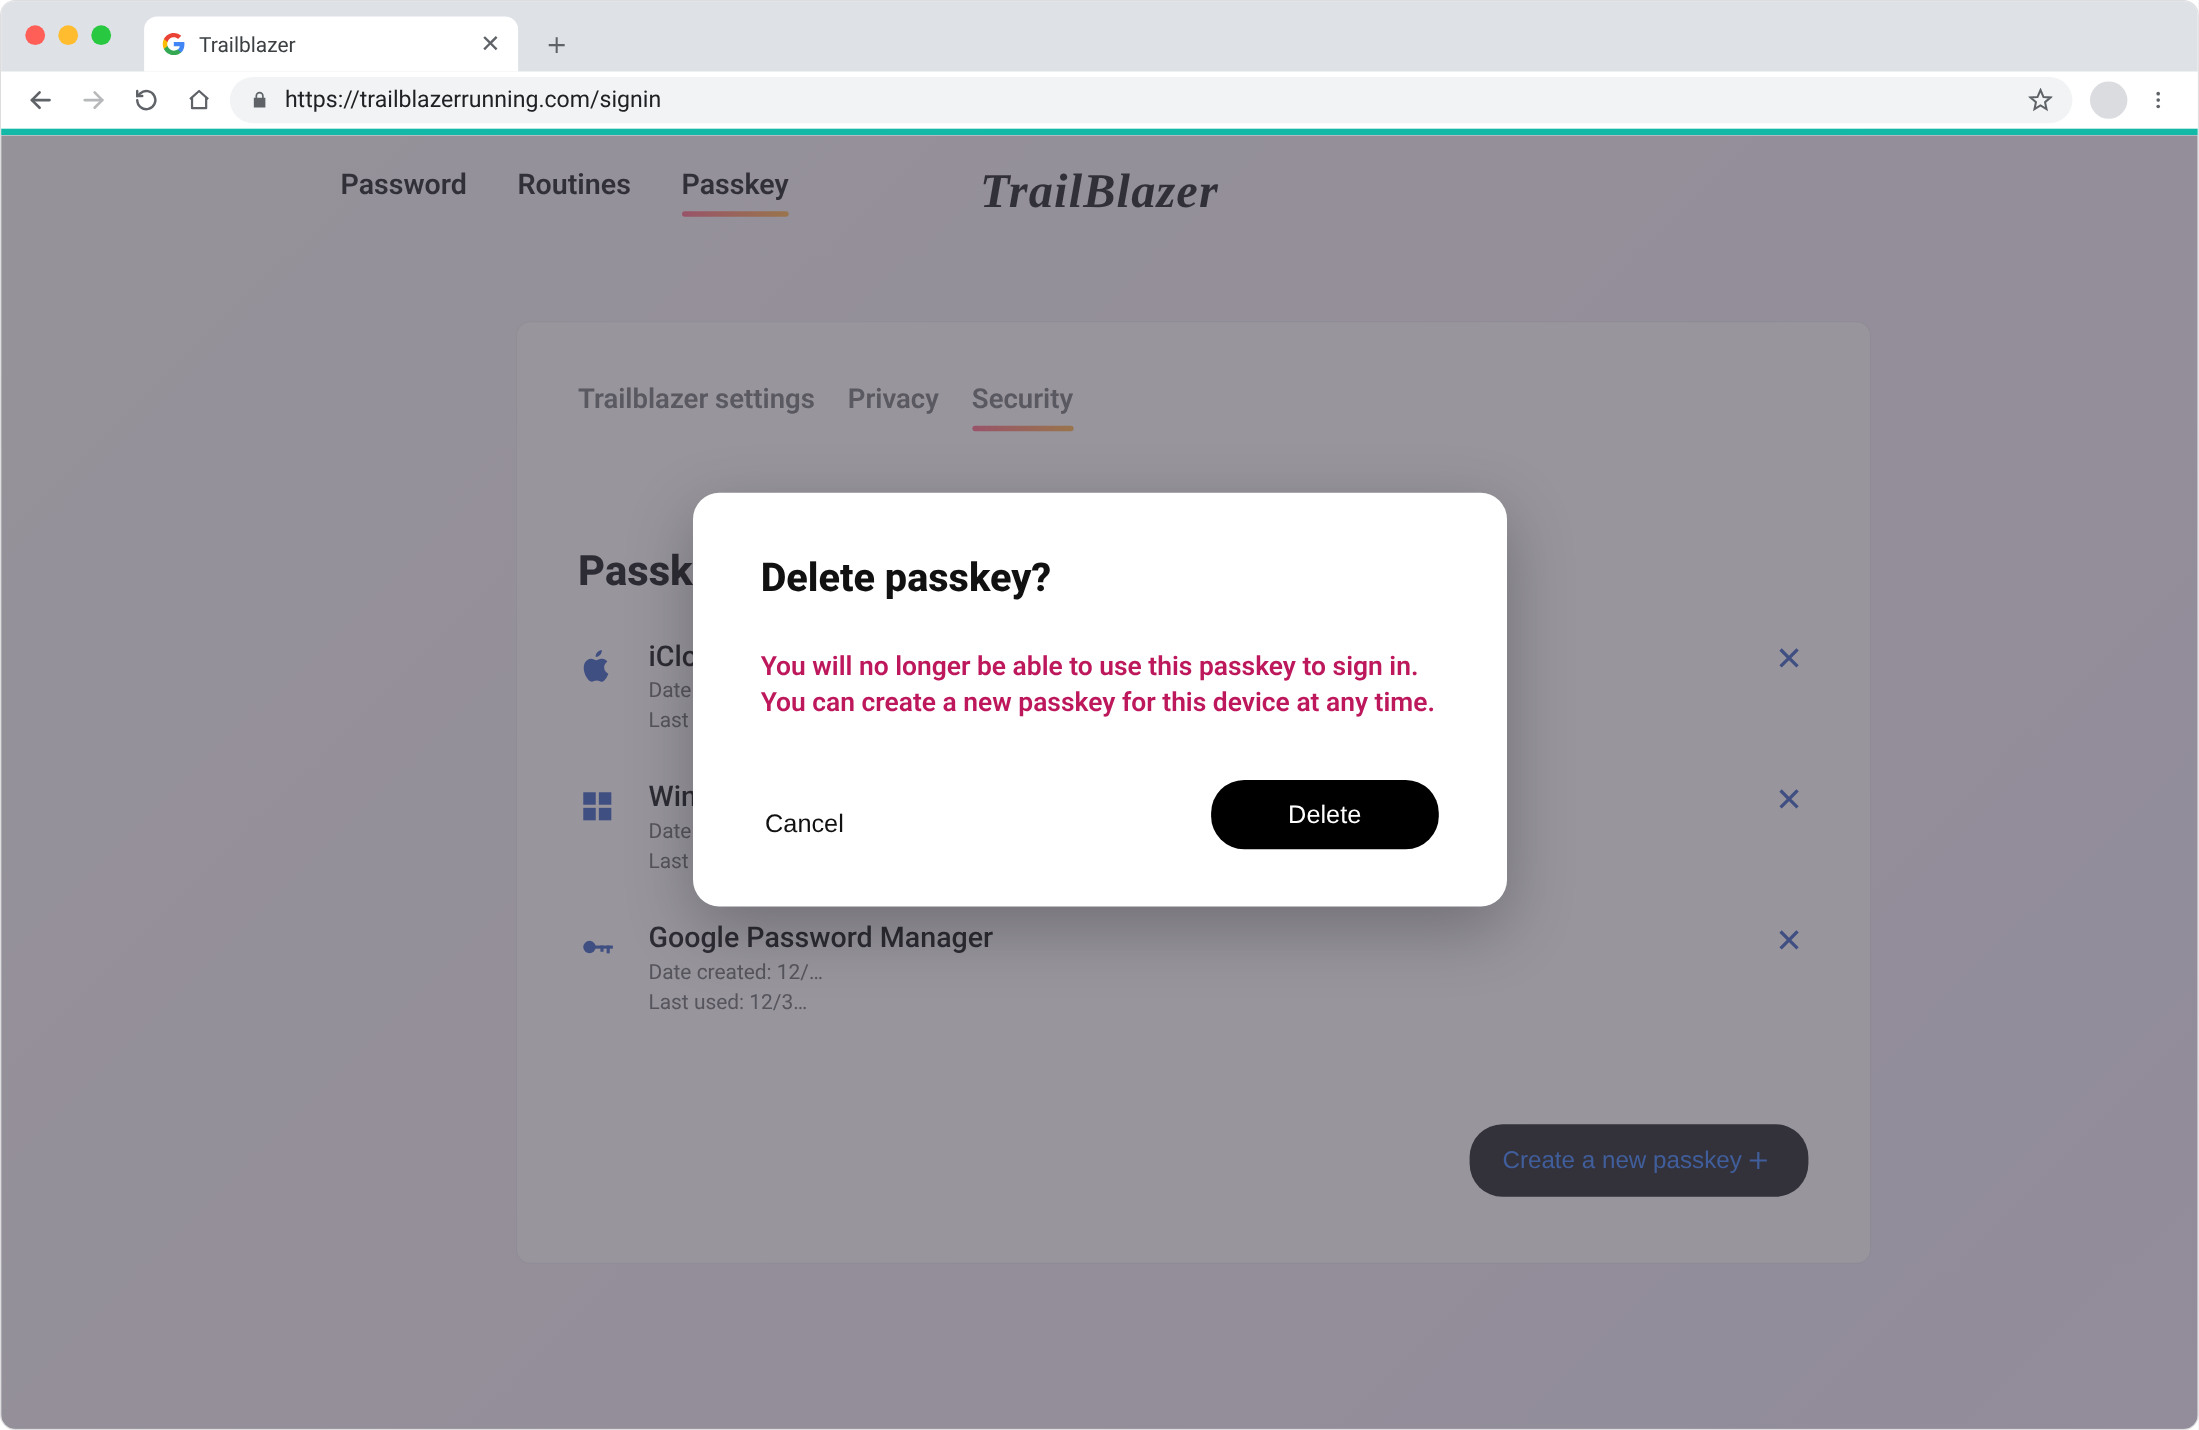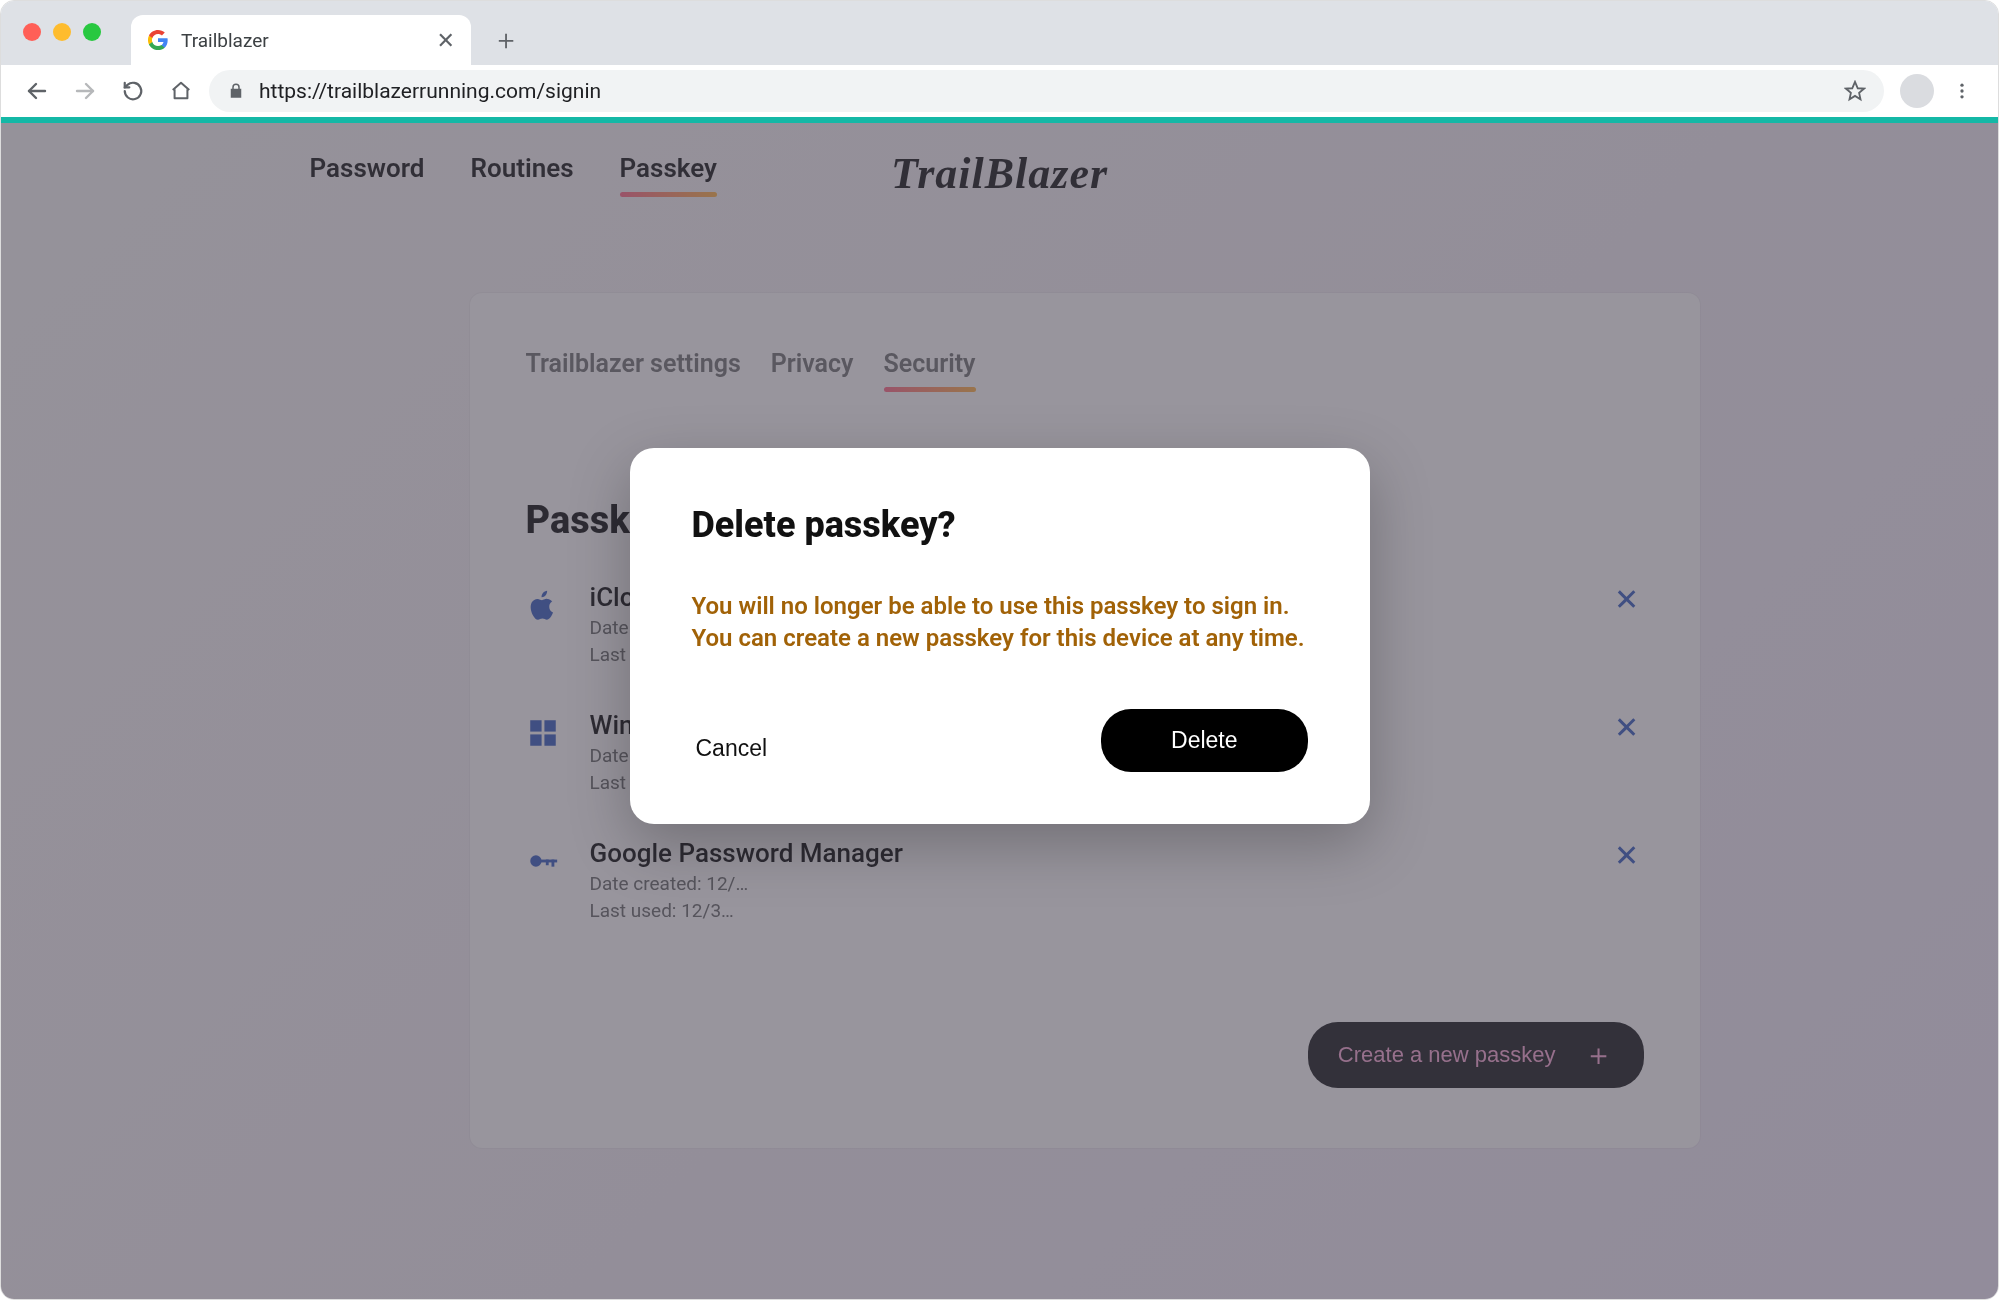--- a/index.html
+++ b/index.html
@@ -35,27 +35,27 @@
   .subtabs .st.active::after { content:""; position:absolute; left:0; right:0; bottom:-4px; height:5px; background:linear-gradient(90deg,#ff6a88,#ffb347); border-radius:3px; }
   .section-title { margin-top: 110px; font-size:38px; font-weight:800; color:#111; }
   .passkey-list { margin-top: 40px; display:flex; flex-direction:column; gap:44px; }
   .pk-row { display:flex; align-items:flex-start; gap:30px; }
   .pk-icon { width:34px; height:34px; flex:0 0 34px; color:#3b5fbf; margin-top:6px; }
   .pk-info { flex:1; }
   .pk-name { font-size:26px; font-weight:500; color:#111; }
   .pk-meta { font-size:19px; color:#6b6b6b; margin-top:4px; }
   .pk-del { width:34px; height:34px; color:#3b5fbf; cursor:pointer; display:flex; align-items:center; justify-content:center; font-size:30px; }
   .create-row { display:flex; justify-content:flex-end; margin-top:100px; }
-  .create-btn { background:#1d1d1f; color:#f9a8d4; border:none; border-radius:30px; padding:18px 30px; font-size:22px; display:flex; align-items:center; gap:28px; cursor:pointer; }
+  .create-btn { background:#1d1d1f; color:#3b82f6; border:none; border-radius:30px; padding:18px 30px; font-size:22px; display:flex; align-items:center; cursor:pointer; }
   .create-btn .plus { font-size:30px; line-height:1; }
   
   .overlay { position:absolute; inset:0; background:rgba(70,66,80,0.55); display:flex; align-items:flex-start; justify-content:center; }
   .modal { margin-top: 325px; width: 740px; background:#fff; border-radius:24px; padding:56px 62px 52px 62px; box-shadow:0 20px 60px rgba(0,0,0,0.25); }
   .modal h2 { font-size:36px; font-weight:800; color:#111; }
-  .modal p { margin-top:44px; font-size:24px; font-weight:600; line-height:1.35; color:#a16207; max-width: 620px; }
+  .modal p { margin-top:44px; font-size:24px; font-weight:600; line-height:1.35; color:#be185d; max-width: 620px; }
   .modal-actions { margin-top:54px; display:flex; align-items:flex-end; justify-content:space-between; }
   .btn-cancel { background:none; border:none; font-size:23px; color:#111; cursor:pointer; padding:10px 4px; }
   .btn-delete { background:#000; color:#fff; border:none; border-radius:30px; font-size:23px; padding:18px 70px; cursor:pointer; }
   svg { display:block; }
 </style>
 </head>
 <body>
 
 <div class="browser-frame">
 

